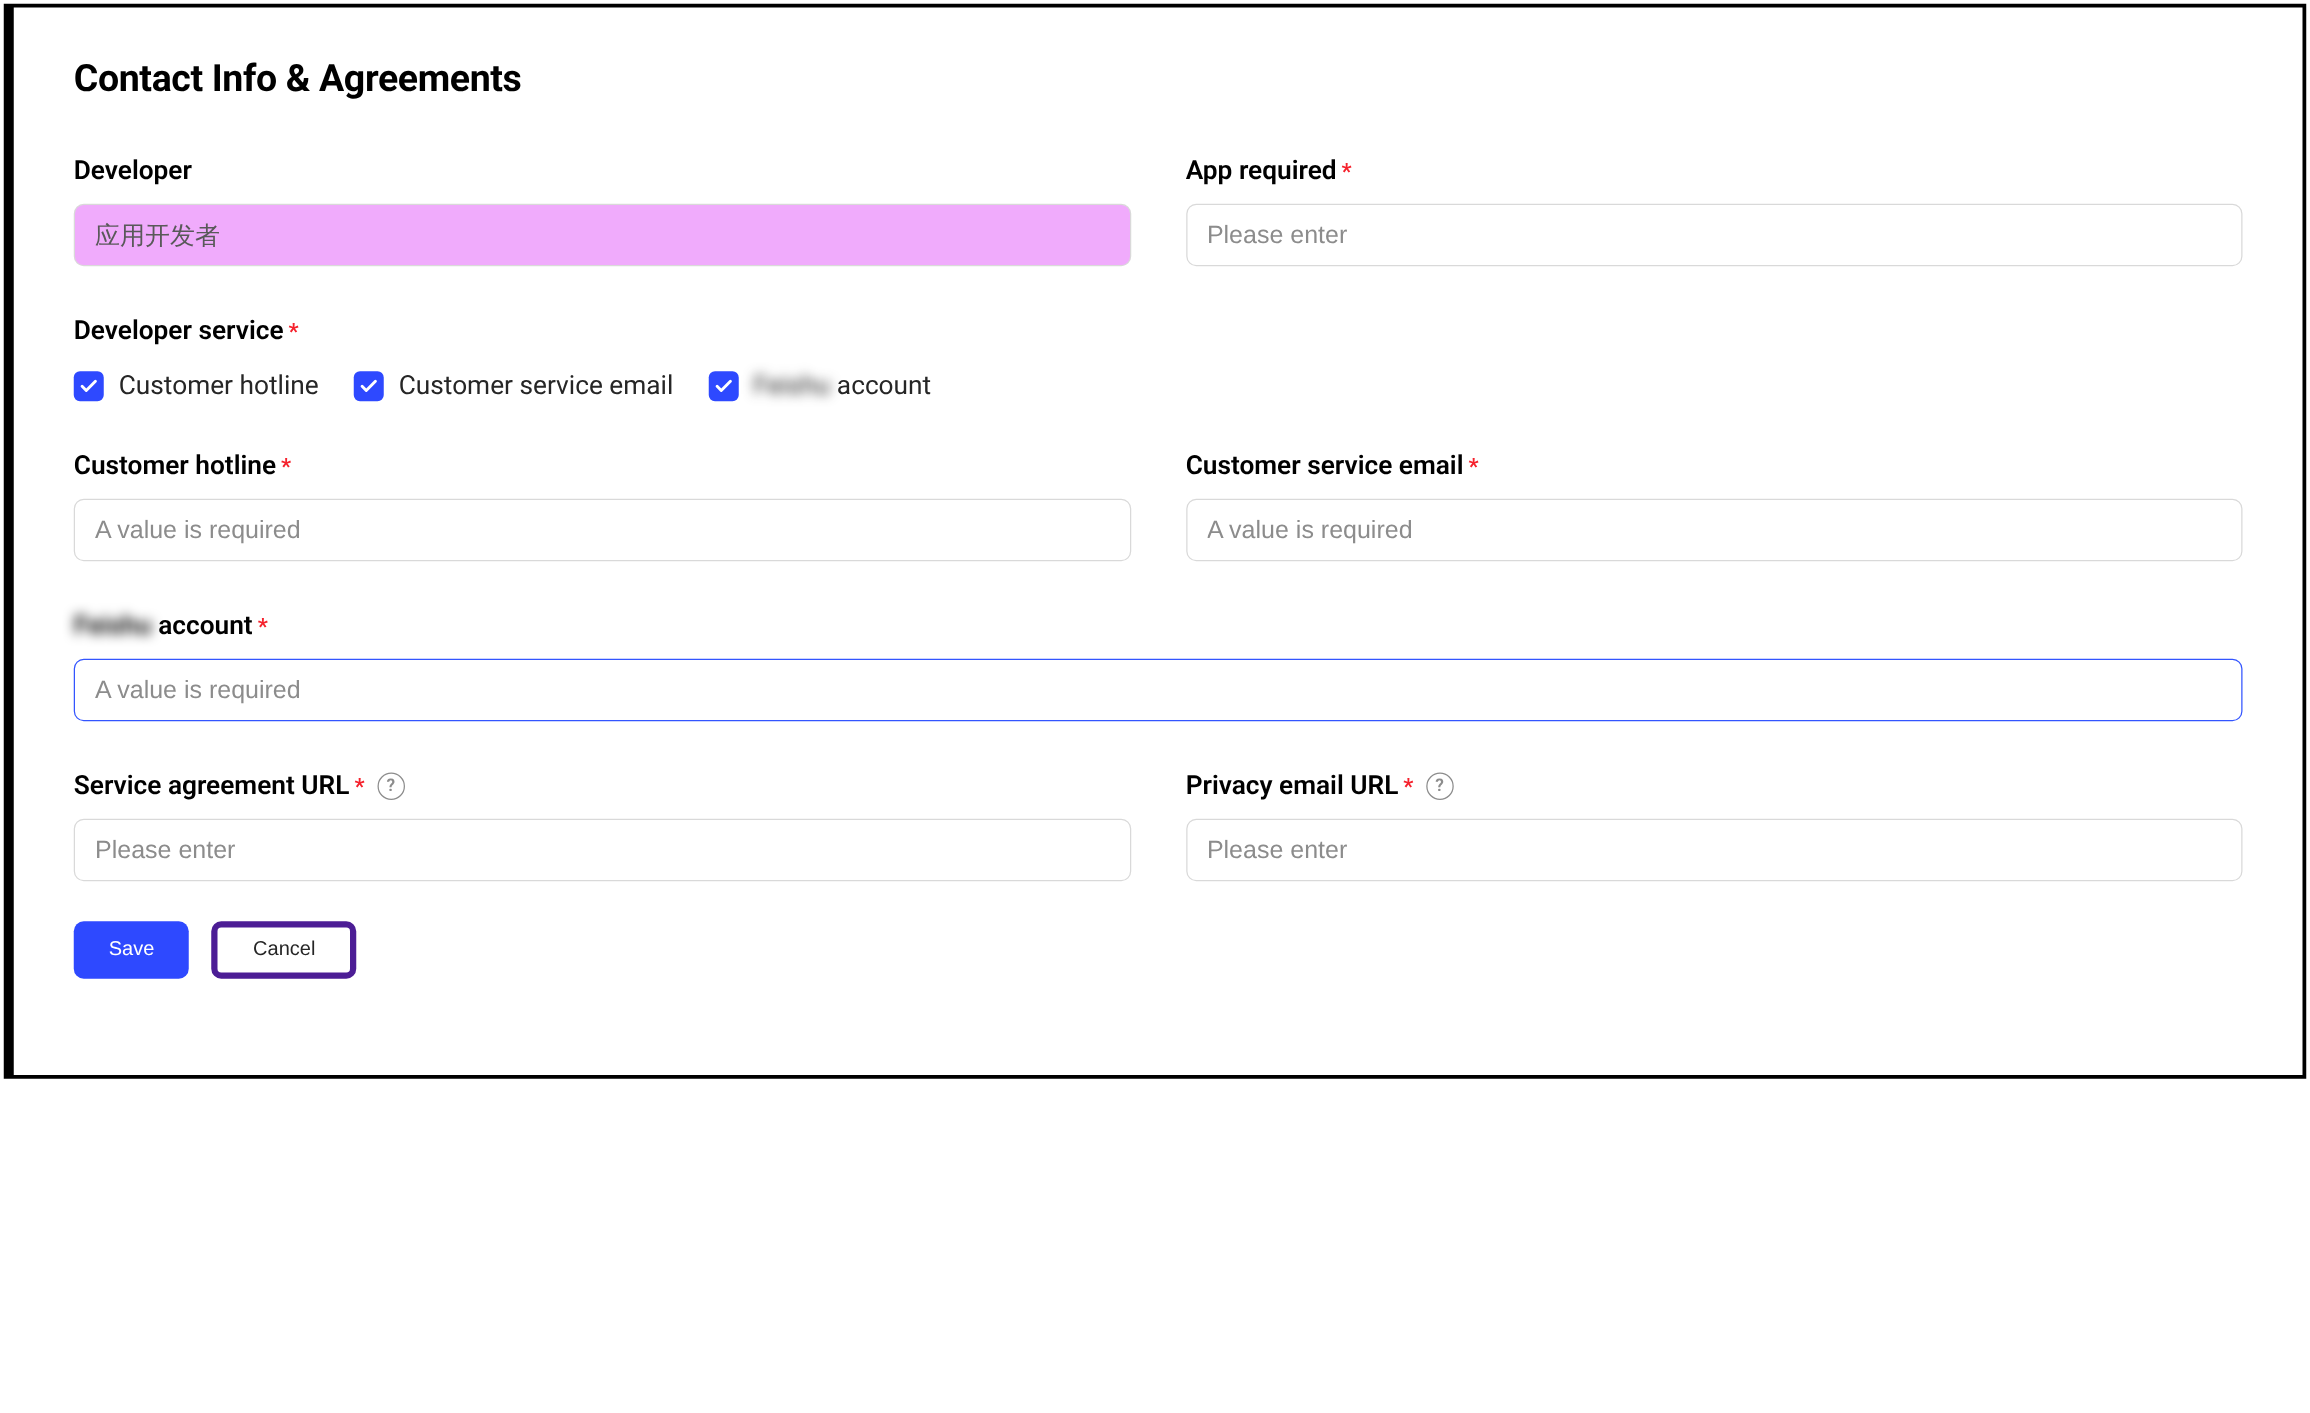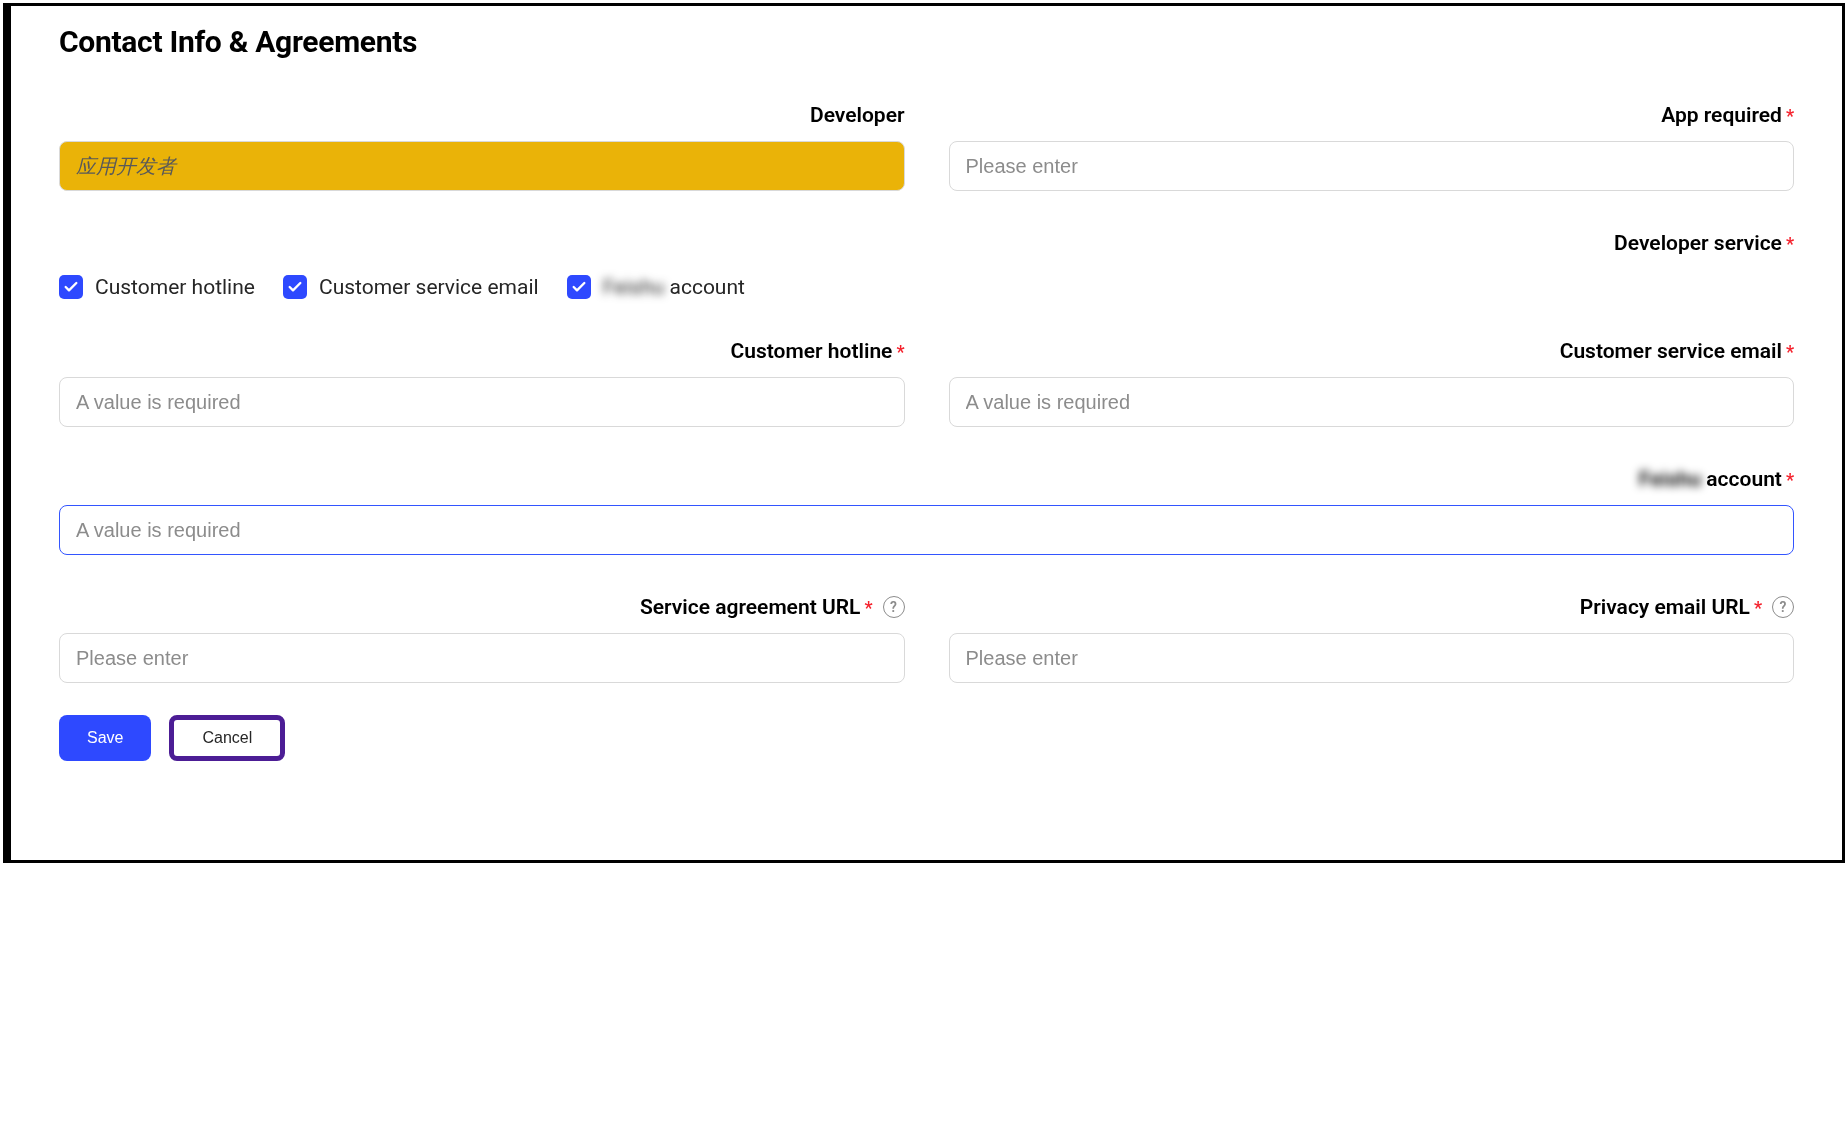--- a/index.html
+++ b/index.html
@@ -9,21 +9,21 @@
     }
     body {
       font-family: -apple-system, BlinkMacSystemFont, "Segoe UI", Roboto, Helvetica, Arial, sans-serif;
       background: #fff;
       color: #000;
       padding: 3px;
     }
     .outer-frame {
       border: 3px solid #000;
       border-left-width: 8px;
-      padding: 18px 48px 36px 48px;
+      padding: 40px 48px 36px 48px;
       min-height: 860px;
     }
     .section-title {
       font-size: 30px;
       font-weight: 700;
       margin-bottom: 44px;
       letter-spacing: -0.3px;
     }
     .form-grid {
       display: grid;
@@ -38,21 +38,20 @@
     .form-field.full {
       grid-column: 1 / -1;
     }
     .field-label {
       font-size: 21px;
       font-weight: 600;
       margin-bottom: 14px;
       display: flex;
       align-items: center;
       gap: 6px;
-      justify-content: flex-end;
     }
     .required-star {
       color: #f5222d;
       font-size: 18px;
       margin-left: -2px;
     }
     .help-icon {
       display: inline-flex;
       align-items: center;
       justify-content: center;
@@ -73,24 +72,23 @@
       padding: 0 16px;
       font-size: 20px;
       color: #3b82f6;
       background: #fff;
       outline: none;
     }
     .text-input::placeholder {
       color: #8c8c8c;
     }
     .text-input:disabled {
-      background: #eab308;
+      background: #f0abfc;
       color: #595959;
       cursor: not-allowed;
-      font-style: italic;
     }
     .text-input.focused {
       border: 1.5px solid #3355ff;
     }
     .checkbox-row {
       display: flex;
       flex-wrap: wrap;
       gap: 28px;
       align-items: center;
       margin-top: 6px;

